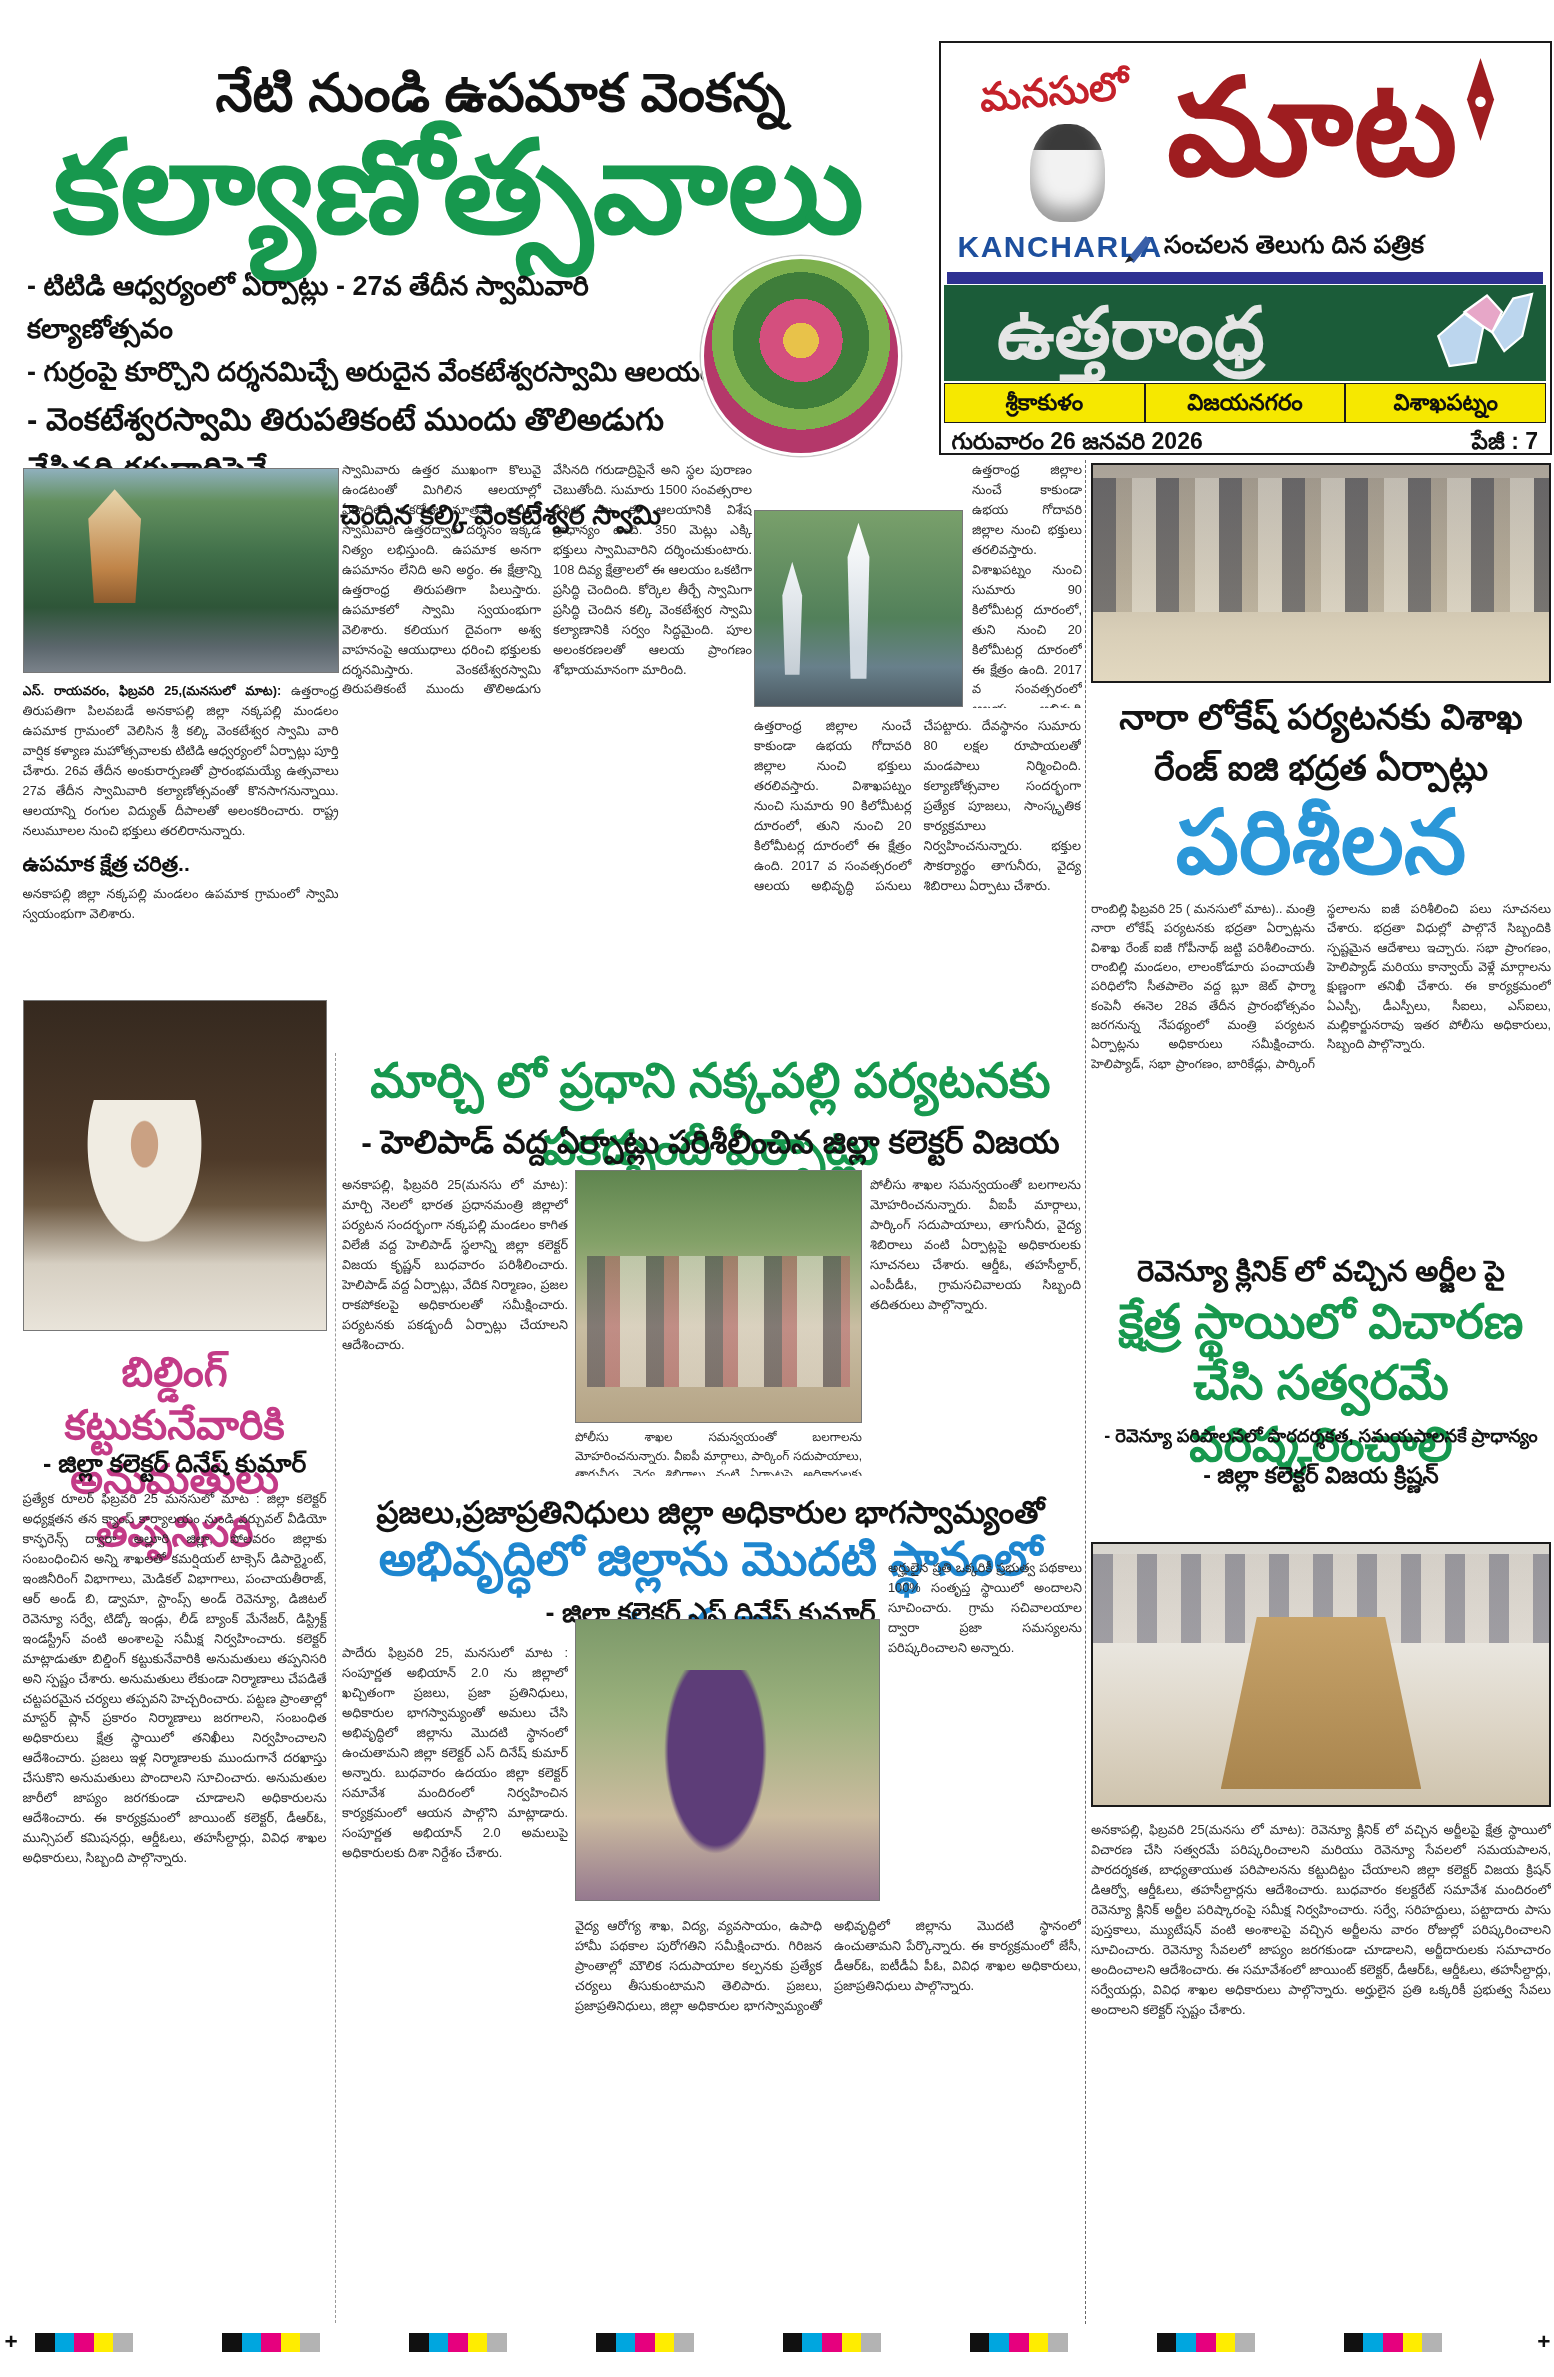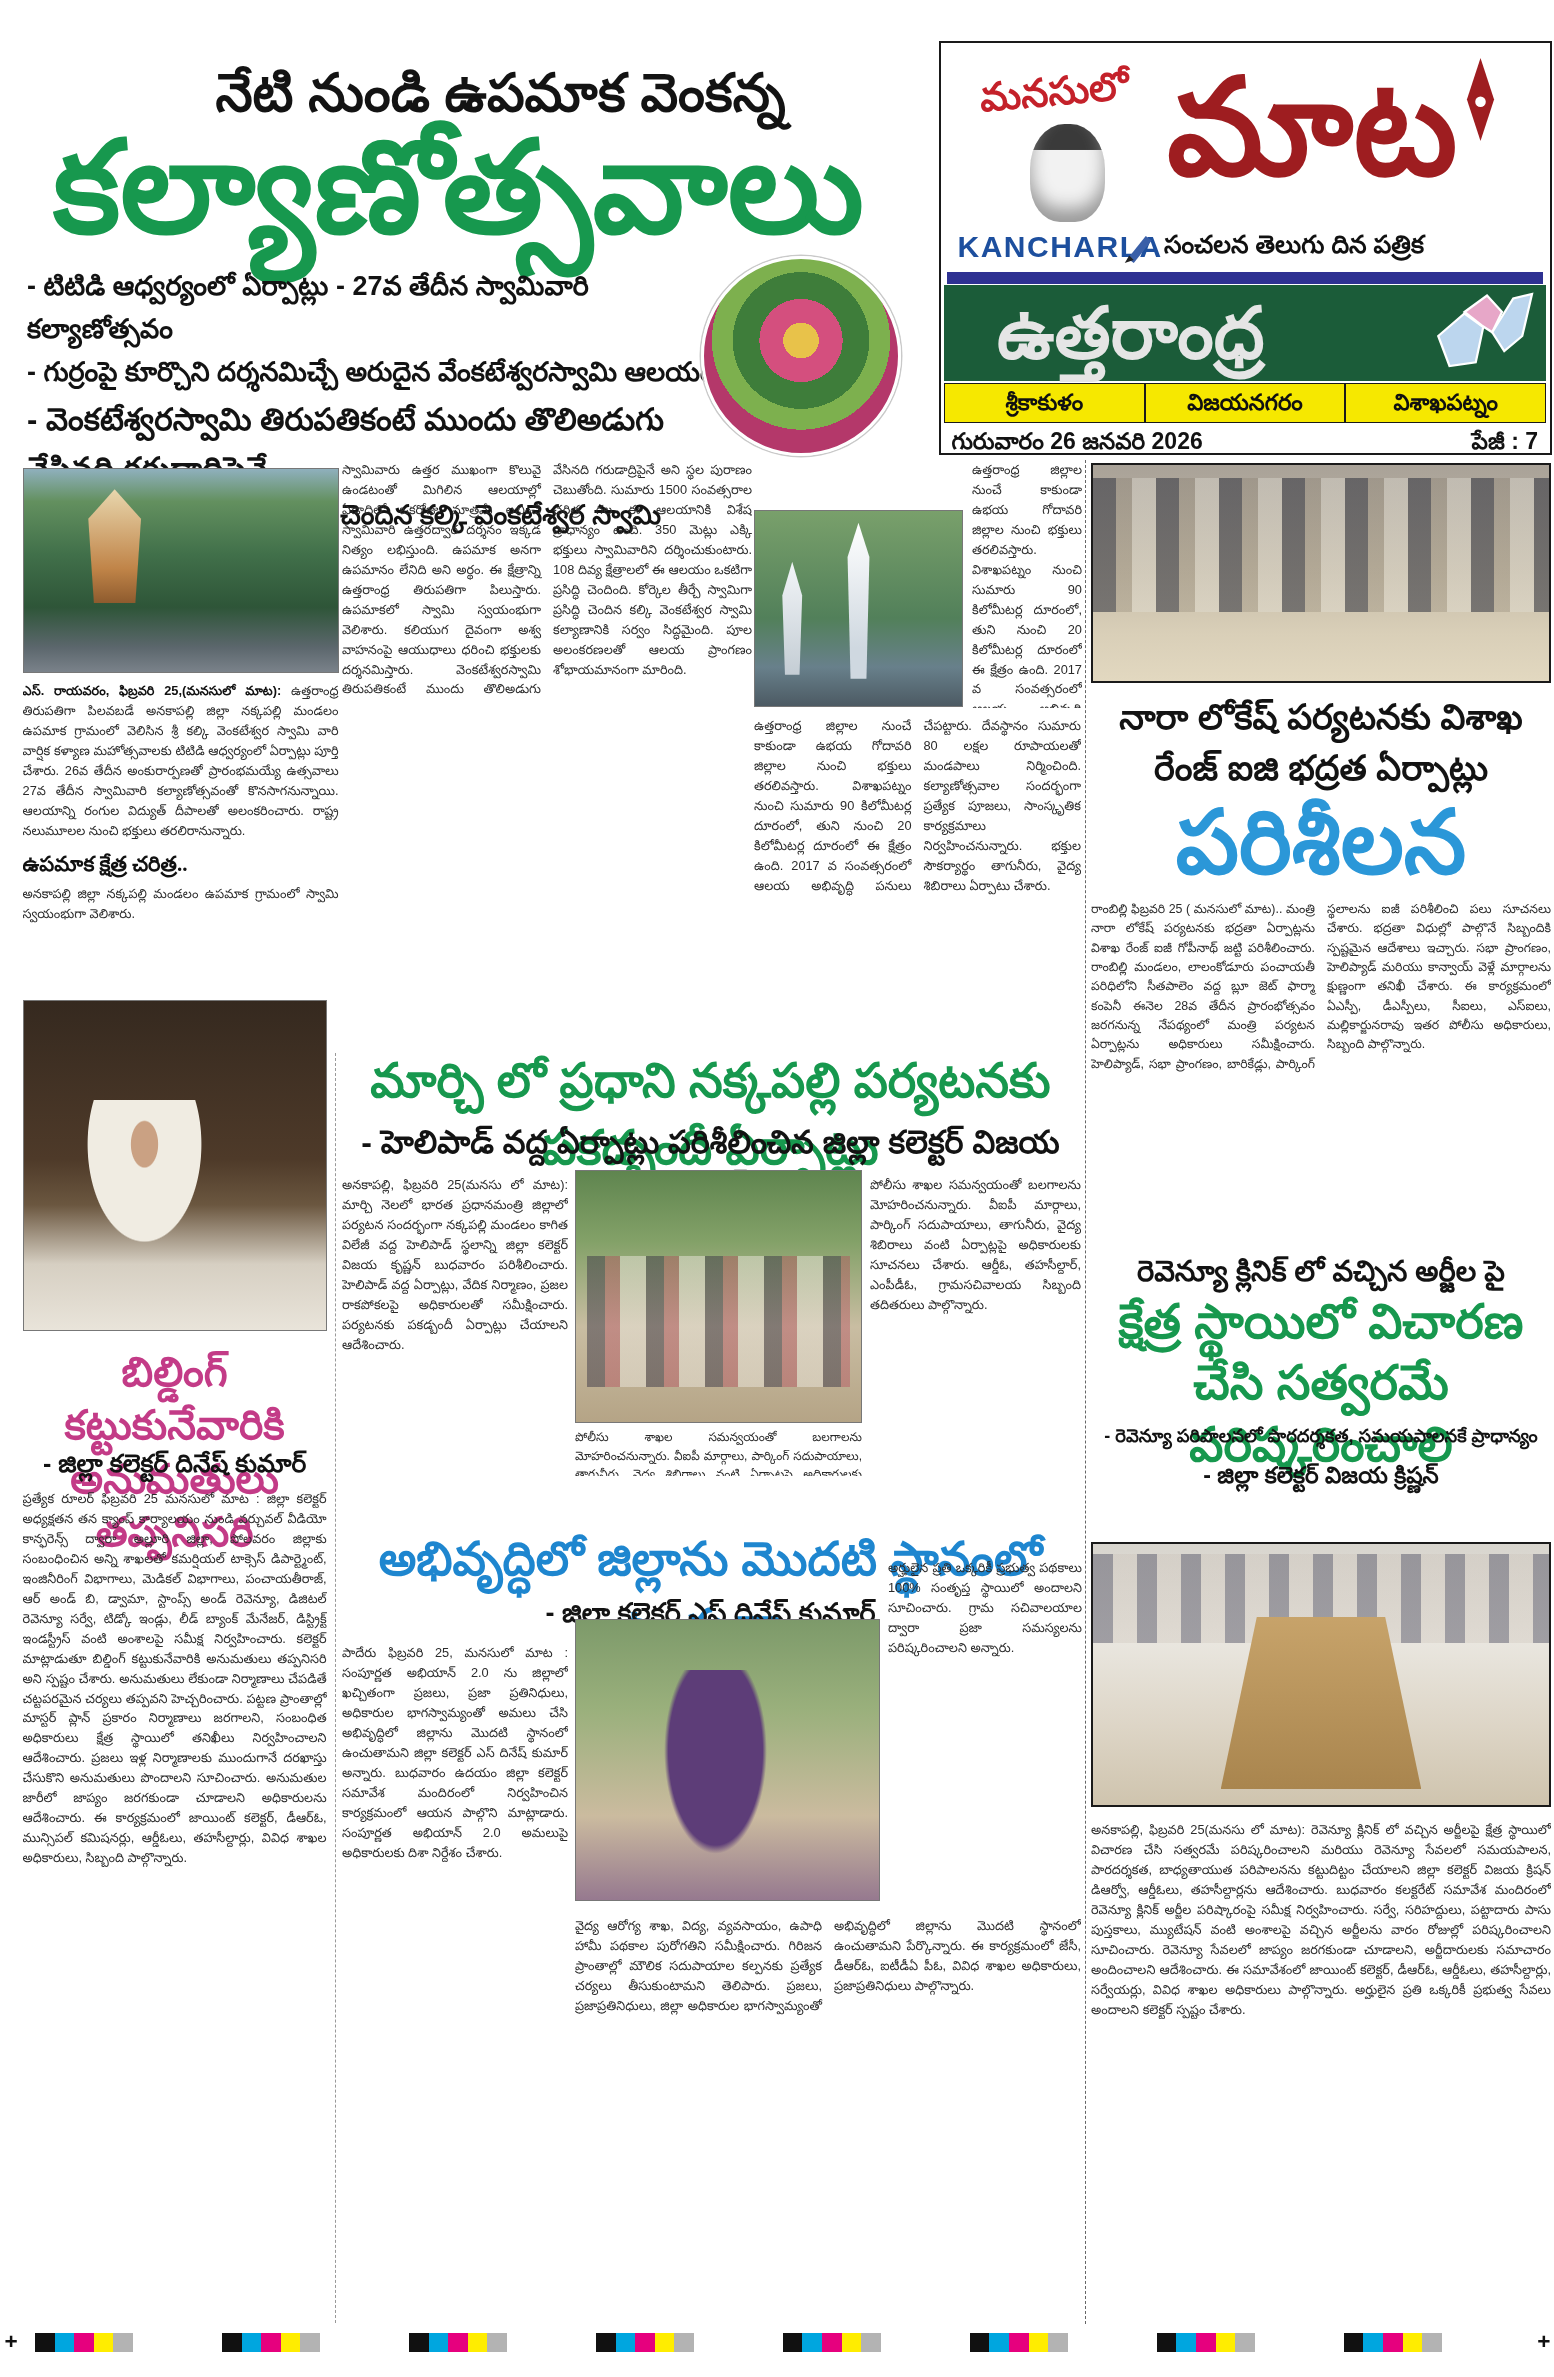--- a/index.html
+++ b/index.html
@@ -55,21 +55,21 @@
   .mast-title{color:#9e1d20;font-weight:bold;font-size:135px;line-height:1;}
   .mast-sub{color:#111;font-weight:bold;font-size:25px;}
   .blue-bar{background:#2e3192;}
   .edition-box{background:#1b5c39;}
   .edition-txt{color:#e5e5e5;font-weight:bold;font-size:72px;line-height:1;}
   .district-row{display:flex;}
   .district{flex:1;background:#f6e800;border:1.5px solid #1a1a1a;color:#101010;
       font-weight:bold;font-size:22.6px;text-align:center;line-height:38px;height:38px;}
   .face{background:linear-gradient(180deg,#3a3a3a 0 26%,#f2f2f2 27% 100%);
       border-radius:46% 46% 40% 40%;box-shadow:inset 0 -13.5px 16.5px #9a9a9a;}
-  .subhead{font-weight:bold;color:#111;font-size:21px;margin:7.5px 0 3px 0;font-family:Liberation Serif, serif;}
+  .subhead{font-weight:bold;color:#111;font-size:21px;margin:7.5px 0 3px 0;}
   .dash-v{border-left:1.5px dashed #666;}
   .dash-v2{border-left:0.8px dashed #999;}
   #strip{display:flex;align-items:center;overflow:hidden;}
   .cmyk{width:19.6px;height:19.6px;display:inline-block;flex:0 0 auto;}
   .cmyk.gap{width:89px;background:transparent;}
   .plus{font-size:22.6px;color:#111;font-weight:bold;}
 </style>
 </head>
 <body>
 
@@ -179,20 +179,21 @@
   <div class="abs jtxt" style="left:870px;top:1175px;width:211px;height:301px;">పోలీసు శాఖల సమన్వయంతో బలగాలను మోహరించనున్నారు. వీఐపీ మార్గాలు, పార్కింగ్ సదుపాయాలు, తాగునీరు, వైద్య శిబిరాలు వంటి ఏర్పాట్లపై అధికారులకు సూచనలు చేశారు. ఆర్డీఓ, తహసీల్దార్, ఎంపీడీఓ, గ్రామసచివాలయ సిబ్బంది తదితరులు పాల్గొన్నారు.</div>
 
   <div class="abs photo ph-collector thin-frame" style="left:22.6px;top:1000px;width:304px;height:331px;">
       <div class="figure"></div>
     </div>
 
   <div class="abs hl-mag ctr" style="left:22.6px;top:1346px;width:304px;font-size:41px;line-height:1.3;">బిల్డింగ్ కట్టుకునేవారికి అనుమతులు తప్పనిసరి</div>
   <div class="abs hl-black ctr" style="left:22.6px;top:1449px;width:304px;font-size:25px;">- జిల్లా కలెక్టర్ దినేష్ కుమార్</div>
   <div class="abs jtxt" style="left:22.6px;top:1489px;width:304px;height:831px;">ప్రత్యేక రూలర్ ఫిబ్రవరి 25 మనసులో మాట : జిల్లా కలెక్టర్ అధ్యక్షతన తన క్యాంప్ కార్యాలయం నుండి వర్చువల్ వీడియో కాన్ఫరెన్స్ ద్వారా అల్లూరి జిల్లా, పోలవరం జిల్లాకు సంబంధించిన అన్ని శాఖలతో కమర్షియల్ టాక్సెస్ డిపార్ట్మెంట్, ఇంజినీరింగ్ విభాగాలు, మెడికల్ విభాగాలు, పంచాయతీరాజ్, ఆర్ అండ్ బి, డ్వామా, స్టాంప్స్ అండ్ రెవెన్యూ, డిజిటల్ రెవెన్యూ సర్వే, టిడ్కో ఇండ్లు, లీడ్ బ్యాంక్ మేనేజర్, డిస్ట్రిక్ట్ ఇండస్ట్రీస్ వంటి అంశాలపై సమీక్ష నిర్వహించారు. కలెక్టర్ మాట్లాడుతూ బిల్డింగ్ కట్టుకునేవారికి అనుమతులు తప్పనిసరి అని స్పష్టం చేశారు. అనుమతులు లేకుండా నిర్మాణాలు చేపడితే చట్టపరమైన చర్యలు తప్పవని హెచ్చరించారు. పట్టణ ప్రాంతాల్లో మాస్టర్ ప్లాన్ ప్రకారం నిర్మాణాలు జరగాలని, సంబంధిత అధికారులు క్షేత్ర స్థాయిలో తనిఖీలు నిర్వహించాలని ఆదేశించారు. ప్రజలు ఇళ్ల నిర్మాణాలకు ముందుగానే దరఖాస్తు చేసుకొని అనుమతులు పొందాలని సూచించారు. అనుమతుల జారీలో జాప్యం జరగకుండా చూడాలని అధికారులను ఆదేశించారు. ఈ కార్యక్రమంలో జాయింట్ కలెక్టర్, డీఆర్ఓ, మున్సిపల్ కమిషనర్లు, ఆర్డీఓలు, తహసీల్దార్లు, వివిధ శాఖల అధికారులు, సిబ్బంది పాల్గొన్నారు.</div>
 
+  <div class="abs hl-black ctr" style="left:338px;top:1495px;width:745px;font-size:31px;">ప్రజలు,ప్రజాప్రతినిధులు జిల్లా అధికారుల భాగస్వామ్యంతో</div>
   <div class="abs hl-blue ctr" style="left:338px;top:1531px;width:745px;font-size:47px;">అభివృద్ధిలో జిల్లాను మొదటి స్థానంలో ఉంచుతాం</div>
   <div class="abs hl-black ctr" style="left:338px;top:1598px;width:745px;font-size:27px;">- జిల్లా కలెక్టర్ ఎస్ దినేష్ కుమార్</div>
 
   <div class="abs jtxt" style="left:342px;top:1643px;width:226px;height:677px;">పాదేరు ఫిబ్రవరి 25, మనసులో మాట : సంపూర్ణత అభియాన్ 2.0 ను జిల్లాలో ఖచ్చితంగా ప్రజలు, ప్రజా ప్రతినిధులు, అధికారుల భాగస్వామ్యంతో అమలు చేసి అభివృద్ధిలో జిల్లాను మొదటి స్థానంలో ఉంచుతామని జిల్లా కలెక్టర్ ఎస్ దినేష్ కుమార్ అన్నారు. బుధవారం ఉదయం జిల్లా కలెక్టర్ సమావేశ మందిరంలో నిర్వహించిన కార్యక్రమంలో ఆయన పాల్గొని మాట్లాడారు. సంపూర్ణత అభియాన్ 2.0 అమలుపై అధికారులకు దిశా నిర్దేశం చేశారు.</div>
   <div class="abs photo ph-women thin-frame" style="left:575px;top:1619px;width:305px;height:282px;">
       <div class="purple"></div>
     </div>
   <div class="abs jtxt" style="left:888px;top:1558px;width:194px;height:677px;">అర్హులైన ప్రతి ఒక్కరికీ ప్రభుత్వ పథకాలు 100% సంతృప్త స్థాయిలో అందాలని సూచించారు. గ్రామ సచివాలయాల ద్వారా ప్రజా సమస్యలను పరిష్కరించాలని అన్నారు.</div>
   <div class="abs jtxt cols2" style="left:575px;top:1916px;width:506px;height:403px;">వైద్య ఆరోగ్య శాఖ, విద్య, వ్యవసాయం, ఉపాధి హామీ పథకాల పురోగతిని సమీక్షించారు. గిరిజన ప్రాంతాల్లో మౌలిక సదుపాయాల కల్పనకు ప్రత్యేక చర్యలు తీసుకుంటామని తెలిపారు. ప్రజలు, ప్రజాప్రతినిధులు, జిల్లా అధికారుల భాగస్వామ్యంతో అభివృద్ధిలో జిల్లాను మొదటి స్థానంలో ఉంచుతామని పేర్కొన్నారు. ఈ కార్యక్రమంలో జేసీ, డీఆర్ఓ, ఐటీడీఏ పీఓ, వివిధ శాఖల అధికారులు, ప్రజాప్రతినిధులు పాల్గొన్నారు.</div>
 

